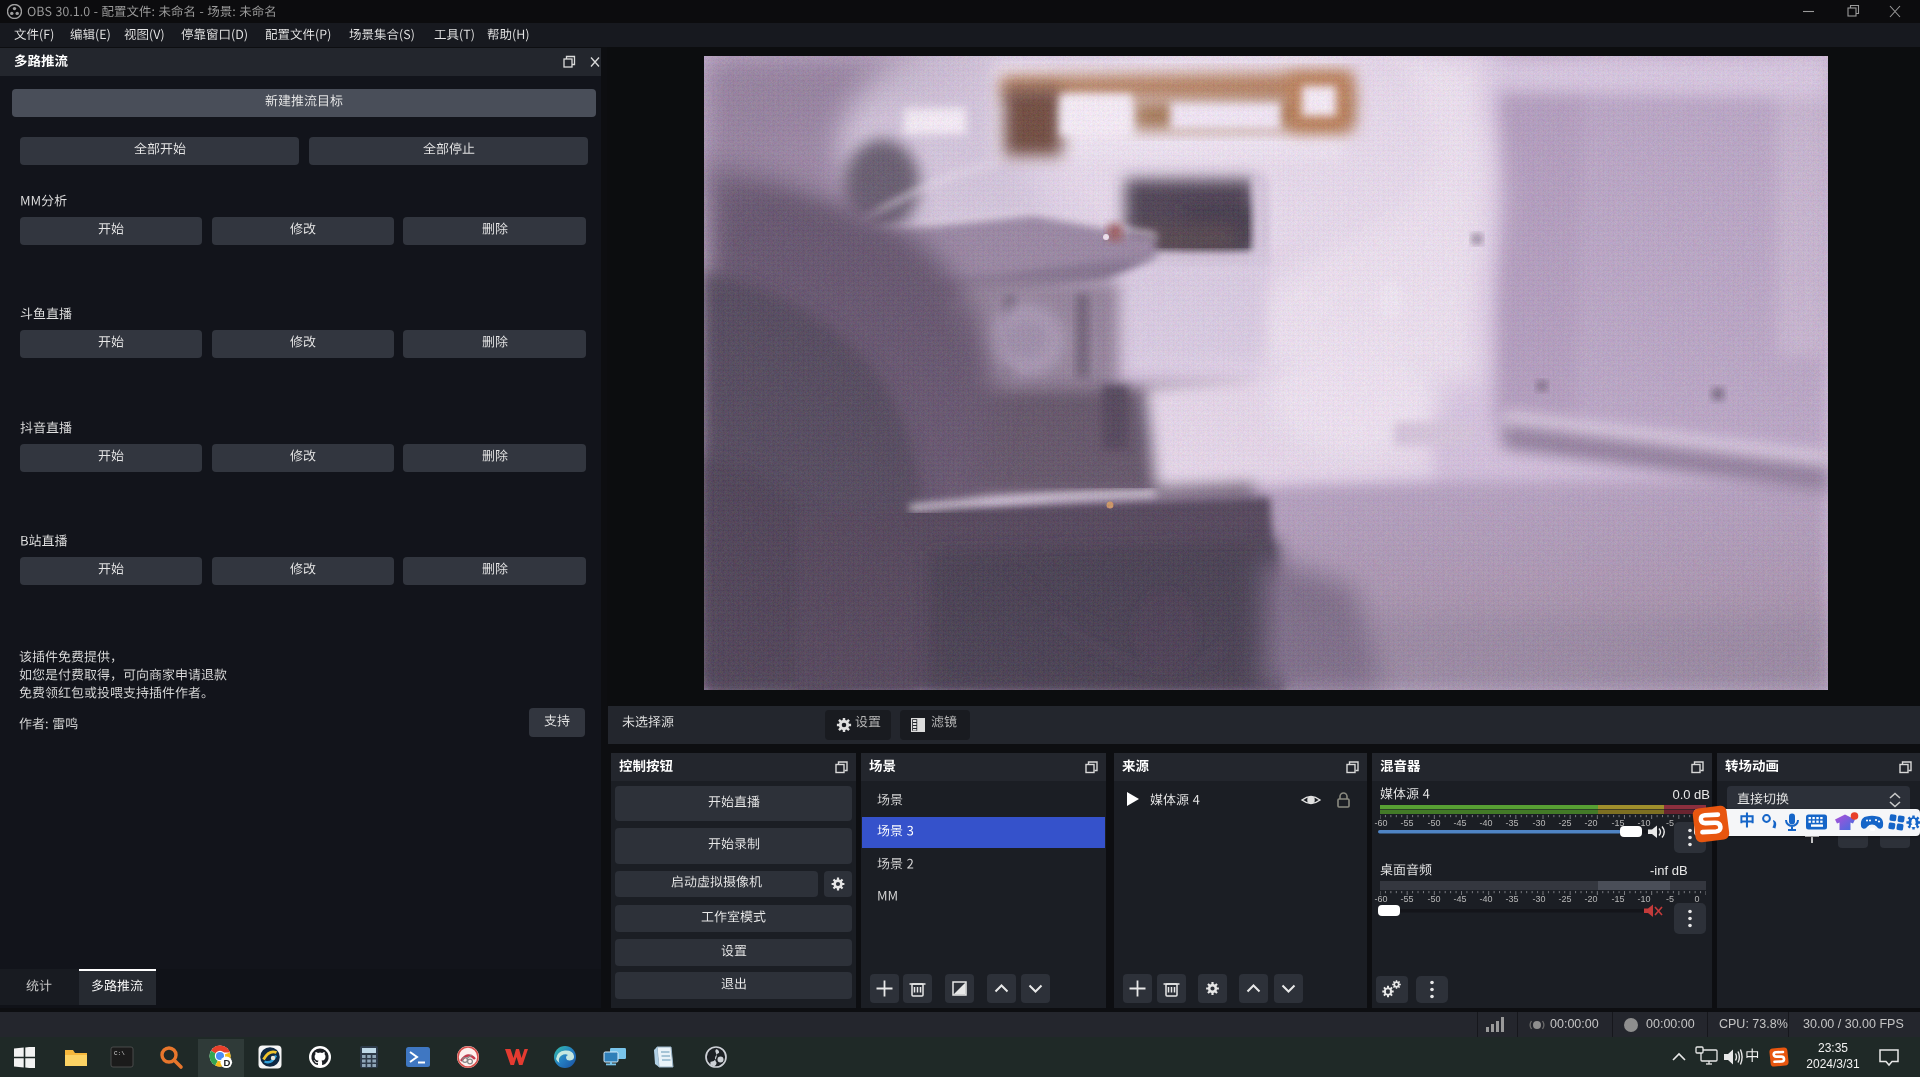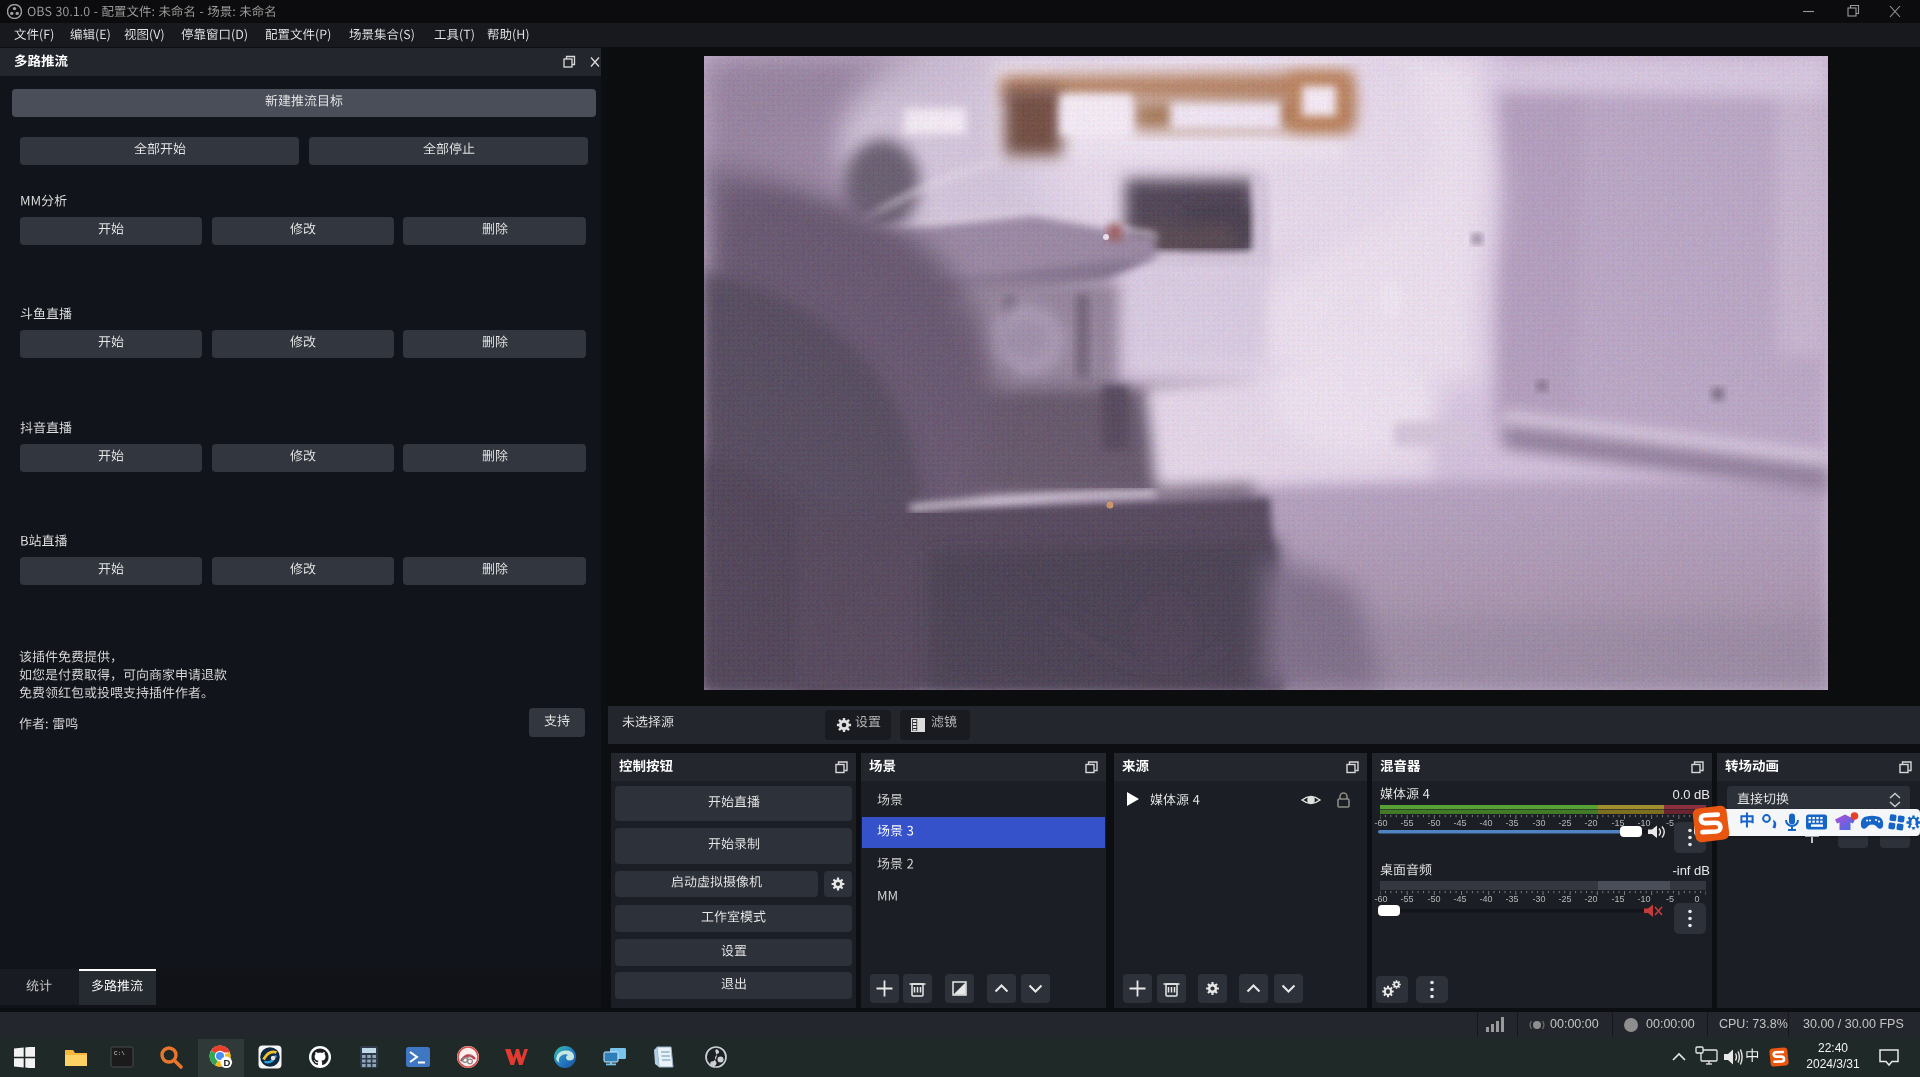--- a/index.html
+++ b/index.html
@@ -925,21 +925,21 @@
 <div style="position:absolute;left:1380.0px;top:863.0px">
     <svg class="t" width="52.0" height="14.3" viewBox="0 0 52.0 14.3" style="overflow:visible">
       <g fill="#e8e8e8" transform="translate(0,11.44) scale(0.013000,-0.013000)">
         <use href="#g142" x="0"></use>
         <use href="#g143" x="1000"></use>
         <use href="#g68" x="2000"></use>
         <use href="#g144" x="3000"></use>
       </g>
     </svg>
   </div>
-<div class="abs" style="left:1650px;top:863px;width:60px;text-align:right;font:13px 'Liberation Sans';color:#e8e8e8">-inf dB</div>
+<div class="abs" style="left:1650px;top:863px;width:60px;text-align:left;font:13px 'Liberation Sans';color:#e8e8e8">-inf dB</div>
 <svg class="abs" style="left:1380px;top:881px" width="326" height="9" viewBox="0 0 326 9">
 <rect width="326" height="9" fill="#34373f"></rect>
 <rect x="218" y="0" width="72" height="9" fill="#4a4e58"></rect>
 </svg>
 <svg class="abs" style="left:1380px;top:890.5px" width="326" height="5" viewBox="0 0 326 5">
     <path d="M 0.00 0 V 4.00 M 5.43 0 V 2.20 M 10.87 0 V 2.20 M 16.30 0 V 2.20 M 21.73 0 V 2.20 M 27.17 0 V 4.00 M 32.60 0 V 2.20 M 38.03 0 V 2.20 M 43.47 0 V 2.20 M 48.90 0 V 2.20 M 54.33 0 V 4.00 M 59.77 0 V 2.20 M 65.20 0 V 2.20 M 70.63 0 V 2.20 M 76.07 0 V 2.20 M 81.50 0 V 4.00 M 86.93 0 V 2.20 M 92.37 0 V 2.20 M 97.80 0 V 2.20 M 103.23 0 V 2.20 M 108.67 0 V 4.00 M 114.10 0 V 2.20 M 119.53 0 V 2.20 M 124.97 0 V 2.20 M 130.40 0 V 2.20 M 135.83 0 V 4.00 M 141.27 0 V 2.20 M 146.70 0 V 2.20 M 152.13 0 V 2.20 M 157.57 0 V 2.20 M 163.00 0 V 4.00 M 168.43 0 V 2.20 M 173.87 0 V 2.20 M 179.30 0 V 2.20 M 184.73 0 V 2.20 M 190.17 0 V 4.00 M 195.60 0 V 2.20 M 201.03 0 V 2.20 M 206.47 0 V 2.20 M 211.90 0 V 2.20 M 217.33 0 V 4.00 M 222.77 0 V 2.20 M 228.20 0 V 2.20 M 233.63 0 V 2.20 M 239.07 0 V 2.20 M 244.50 0 V 4.00 M 249.93 0 V 2.20 M 255.37 0 V 2.20 M 260.80 0 V 2.20 M 266.23 0 V 2.20 M 271.67 0 V 4.00 M 277.10 0 V 2.20 M 282.53 0 V 2.20 M 287.97 0 V 2.20 M 293.40 0 V 2.20 M 298.83 0 V 4.00 M 304.27 0 V 2.20 M 309.70 0 V 2.20 M 315.13 0 V 2.20 M 320.57 0 V 2.20 M 326.00 0 V 4.00" stroke="#8f9096" stroke-width="0.8"></path>
   </svg>
 <div class="abs" style="left:1374px;top:894px;width:336px;height:12px">
     <span style="position:absolute;left:7px;top:0;transform:translateX(-50%);font:9px 'Liberation Sans';color:#b8b8b8">-60</span>
     <span style="position:absolute;left:33px;top:0;transform:translateX(-50%);font:9px 'Liberation Sans';color:#b8b8b8">-55</span>
@@ -1243,21 +1243,21 @@
         <use href="#g152" x="0"></use>
       </g>
     </svg>
   </div>
 <svg class="abs" style="left:1768px;top:1046px" width="22" height="22" viewBox="0 0 22 22">
 <g transform="rotate(-6 11 11)">
       <rect x="2" y="2" width="18" height="18" rx="3.5" fill="#e8560f"></rect>
 <path d="M 15.5 6.5 L 8.5 6 Q 6 6 6 8.2 Q 6 10.2 8.5 10.4 L 13 10.8 Q 15.8 11 15.8 13.4 Q 15.8 15.8 13 15.7 L 6 15.2" fill="none" stroke="#ffffff" stroke-width="2.6" stroke-linecap="round"></path>
     </g>
 </svg>
-<div class="abs" style="left:1800px;top:1041px;width:66px;text-align:center;font:12px 'Liberation Sans';color:#f2f2f2">22:40</div>
+<div class="abs" style="left:1800px;top:1041px;width:66px;text-align:center;font:12px 'Liberation Sans';color:#f2f2f2">23:35</div>
 <div class="abs" style="left:1800px;top:1057px;width:66px;text-align:center;font:12px 'Liberation Sans';color:#f2f2f2">2024/3/31</div>
 <svg class="abs" style="left:1878px;top:1048px" width="22" height="19" viewBox="0 0 22 19">
 <path d="M 2 2 H 20 V 13.5 H 14 L 11 17 L 8 13.5 H 2 Z" fill="none" stroke="#e8e8e8" stroke-width="1.5"></path>
   </svg>
 <svg width="0" height="0" style="position:absolute">
     <defs>
       <path id="g0" d="M371 -13C555 -13 684 134 684 369C684 604 555 746 371 746C187 746 58 604 58 369C58 134 187 -13 371 -13ZM371 68C239 68 153 186 153 369C153 552 239 665 371 665C503 665 589 552 589 369C589 186 503 68 371 68Z"></path>
       <path id="g1" d="M101 0H334C498 0 612 71 612 215C612 315 550 373 463 390V395C532 417 570 481 570 554C570 683 466 733 318 733H101ZM193 422V660H306C421 660 479 628 479 542C479 467 428 422 302 422ZM193 74V350H321C450 350 521 309 521 218C521 119 447 74 321 74Z"></path>
       <path id="g2" d="M304 -13C457 -13 553 79 553 195C553 304 487 354 402 391L298 436C241 460 176 487 176 559C176 624 230 665 313 665C381 665 435 639 480 597L528 656C477 709 400 746 313 746C180 746 82 665 82 552C82 445 163 393 231 364L336 318C406 287 459 263 459 187C459 116 402 68 305 68C229 68 155 104 103 159L48 95C111 29 200 -13 304 -13Z"></path>
       <path id="g3" d="M263 -13C394 -13 499 65 499 196C499 297 430 361 344 382V387C422 414 474 474 474 563C474 679 384 746 260 746C176 746 111 709 56 659L105 601C147 643 198 672 257 672C334 672 381 626 381 556C381 477 330 416 178 416V346C348 346 406 288 406 199C406 115 345 63 257 63C174 63 119 103 76 147L29 88C77 35 149 -13 263 -13Z"></path>

